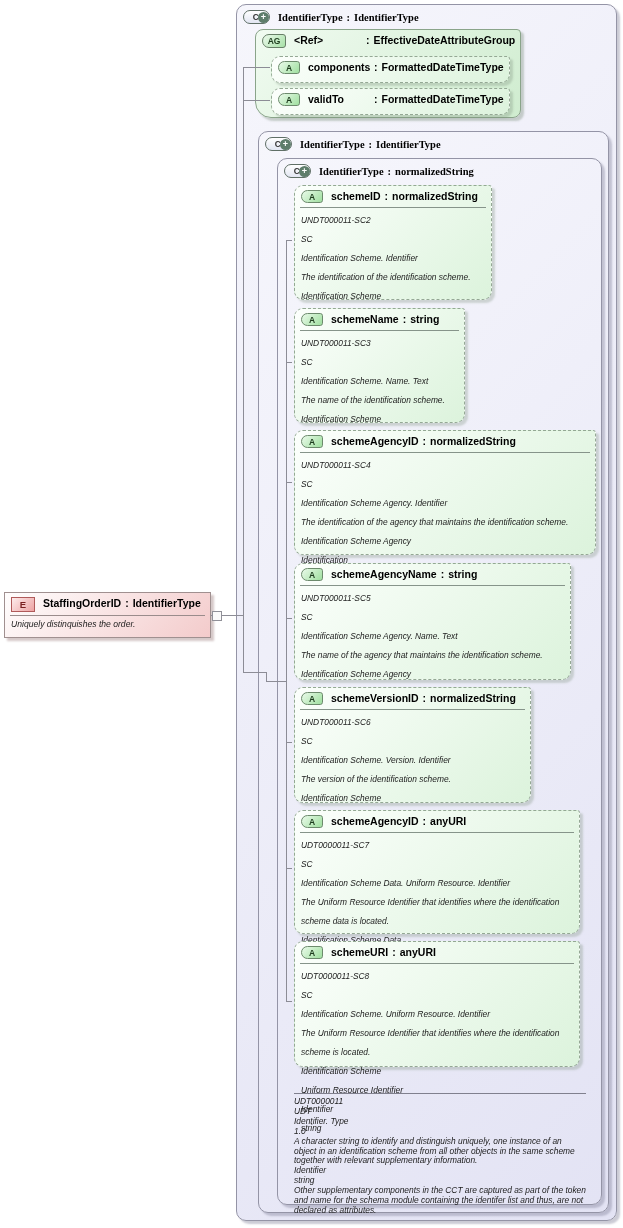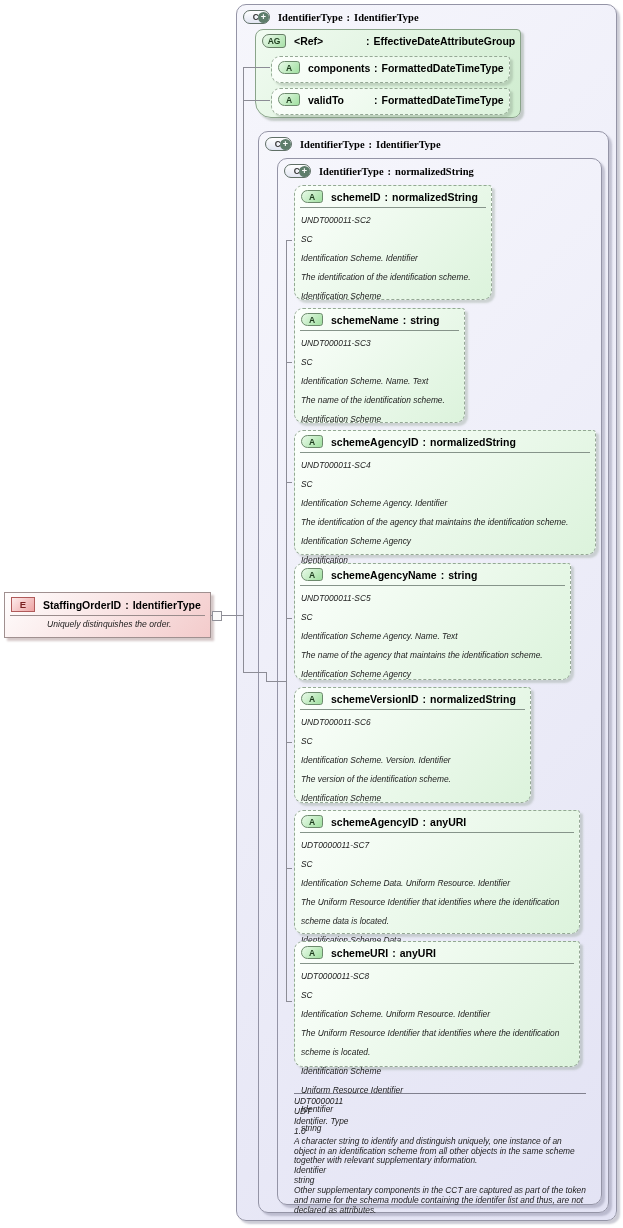--- a/index.html
+++ b/index.html
@@ -13,21 +13,21 @@
   .ct-header{display:flex;align-items:center;padding:5px 6px;gap:8px;}
   .hdr-txt{font-weight:bold;font-size:10.5px;color:#000;white-space:nowrap;font-family:Liberation Serif, serif;}
   
   .ag-box{border:1px solid #8aa48a;border-radius:8px 4px 8px 16px;
           background:linear-gradient(135deg,#f1fbf1 0%,#cfeccf 100%);
           box-shadow:3px 3px 2px rgba(120,140,120,.38);}
   
   .attr-box{border:1px dashed #94a894;border-radius:9px 3px 9px 9px;
           background:linear-gradient(135deg,#fcfffc 0%,#dcf3dc 100%);
           box-shadow:3px 3px 2px rgba(120,140,120,.30);}
-  .attr-title{display:flex;align-items:center;padding:4px 6px 2px 6px;}
+  .attr-title{display:flex;align-items:flex-start;padding:4px 6px 2px 6px;}
   .t-name,.t-type{font-weight:bold;font-size:10.5px;color:#000;white-space:nowrap;}
   .colon{font-weight:bold;font-size:10.5px;color:#000;margin:0 4px;}
   .w64{display:inline-block;min-width:62px;}
   .w70{display:inline-block;min-width:68px;}
   .sep{border-top:1px solid #86948a;margin:2px 5px 0 5px;}
   .doc{font-style:italic;font-size:8.4px;line-height:19px;color:#1c1c1c;
        padding:3px 6px 0 6px;white-space:pre-line;}
   
   .badge{display:inline-flex;align-items:center;justify-content:center;
          box-sizing:border-box;flex:none;}
@@ -44,21 +44,21 @@
   .badge-a{width:22px;height:13px;border:1px solid #6c8a6c;border-radius:7px 3px 3px 7px;
         background:linear-gradient(135deg,#eafaea,#9fdf9f);
         font-weight:bold;font-size:8.5px;color:#1d3b1d;margin-right:8px;}
   
   .elem-box{border:1px solid #a09090;background:linear-gradient(135deg,#fffdfd 0%,#f3cbcb 100%);
         box-shadow:3px 3px 2px rgba(150,120,120,.40);}
   .badge-e{width:24px;height:15px;border:1px solid #b05a5a;
         background:linear-gradient(135deg,#fdecec,#eda2a2);
         font-weight:bold;font-size:9.5px;color:#7a1f1f;margin-right:8px;}
   .elem-sep{border-top:1px solid #9a8c8c;margin:1px 5px 0 5px;}
-  .elem-doc{font-style:italic;font-size:8.6px;color:#1c1c1c;padding:3px 6px 0 6px;margin-left:36px;}
+  .elem-doc{font-style:italic;font-size:8.6px;color:#1c1c1c;padding:3px 6px 0 6px;}
   
   .type-doc{position:absolute;border-top:1px solid #80808e;
         font-style:italic;font-size:8.4px;line-height:9.9px;color:#1c1c1c;
         padding-top:3px;white-space:pre-line;margin-top:12px;}
   
   .ln{position:absolute;background:#8c8c96;z-index:6;}
   .lh{height:1px;} .lv{width:1px;}
   .conn-sq{position:absolute;left:212px;top:611px;width:8px;height:8px;
         border:1px solid #909098;background:#fafafa;z-index:7;}
 </style>

